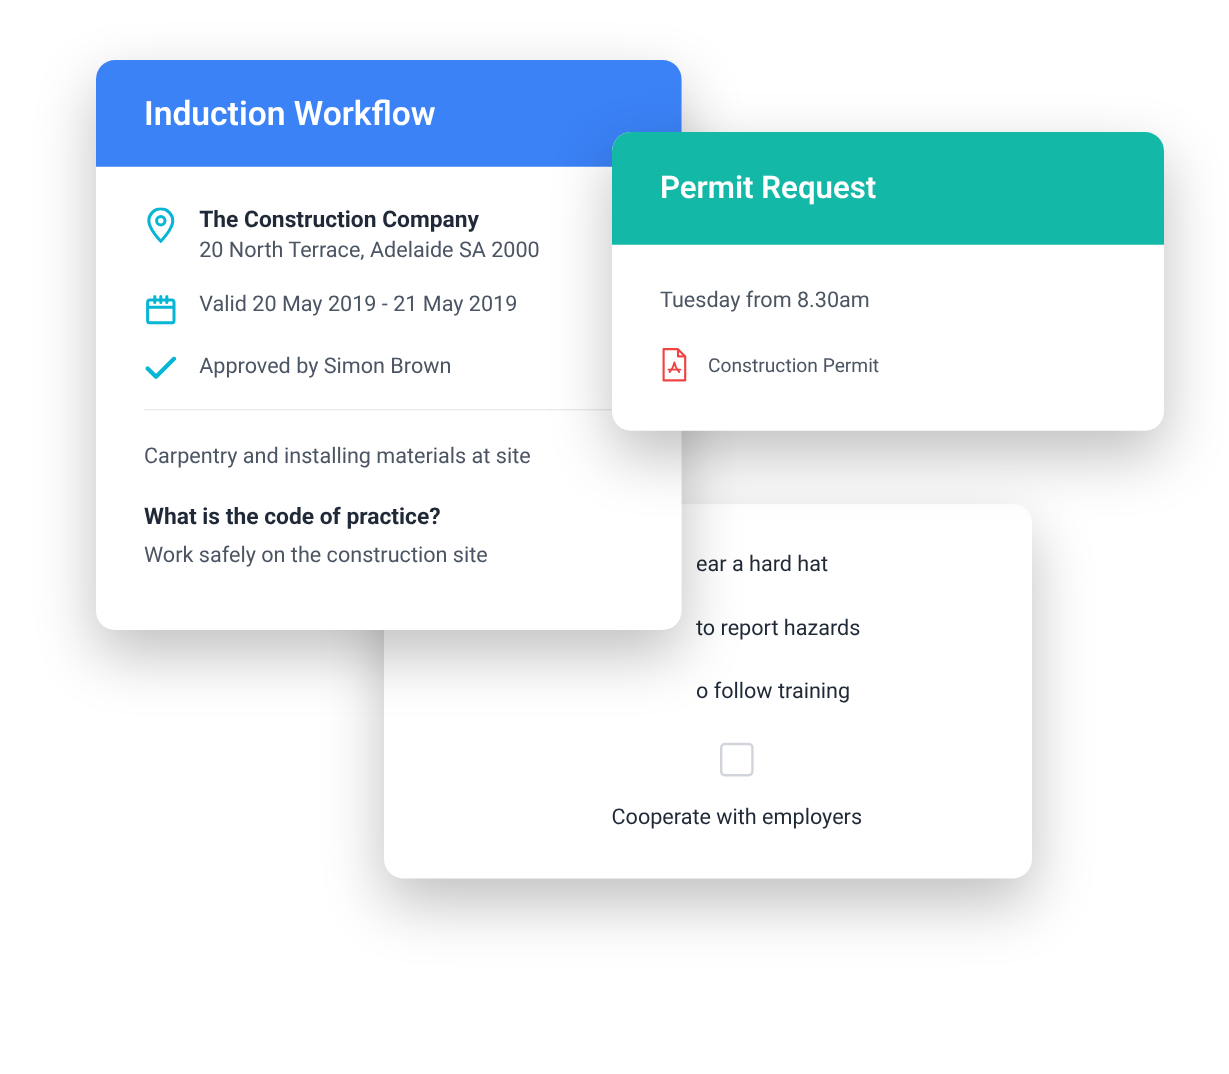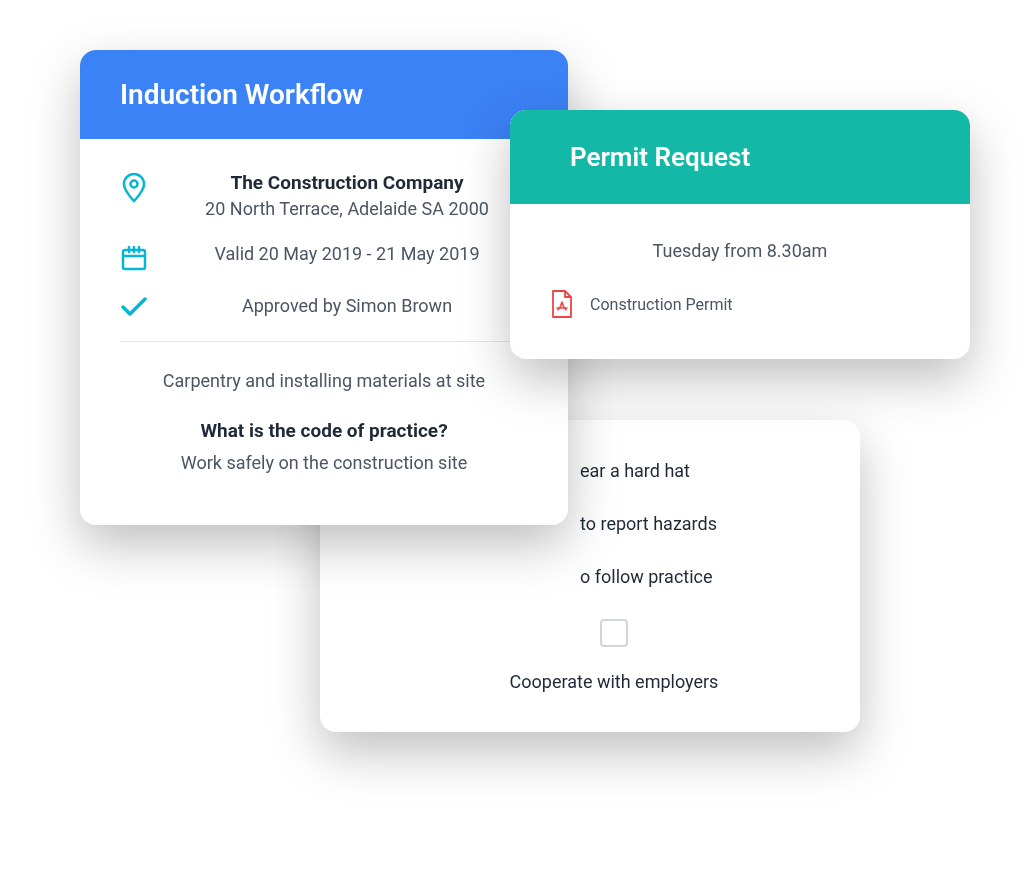--- a/index.html
+++ b/index.html
@@ -18,21 +18,20 @@
       box-shadow: 0 20px 50px rgba(0,0,0,0.25);
     }
     .card-header {
       padding: 28px 40px;
       border-radius: 16px 16px 0 0;
       color: #fff;
       font-weight: 600;
     }
     .card-body {
       padding: 32px 40px 40px;
-      text-align: center;
     }
     
     .induction-card {
       left: 80px;
       top: 50px;
       width: 488px;
       z-index: 2;
     }
     .induction-card .card-header {
       background: #3B82F6;
@@ -110,21 +109,21 @@
     
     .permit-card {
       left: 510px;
       top: 110px;
       width: 460px;
       z-index: 3;
     }
     .permit-card .card-header {
       background: #14B8A6;
       font-size: 26px;
-      padding: 32px 60px;
+      padding: 32px 40px;
     }
     .permit-card .card-body {
       padding: 36px 40px 40px;
     }
     .file-row {
       display: flex;
       align-items: center;
       gap: 16px;
     }
     .file-name {
@@ -132,21 +131,21 @@
       color: #4b5563;
     }
     svg { display: block; }
   </style>
 </head>
 <body>
 
 <div class="card checklist-card">
   <div class="checklist-partial">ear a hard hat</div>
   <div class="checklist-partial">to report hazards</div>
-  <div class="checklist-partial">o follow practice</div>
+  <div class="checklist-partial">o follow training</div>
   <div class="checklist-item">
     <div class="checkbox"></div>
     <span>Cooperate with employers</span>
   </div>
 </div>
 
 <div class="card induction-card">
   <div class="card-header">
     <span>Induction Workflow</span>
   </div>

